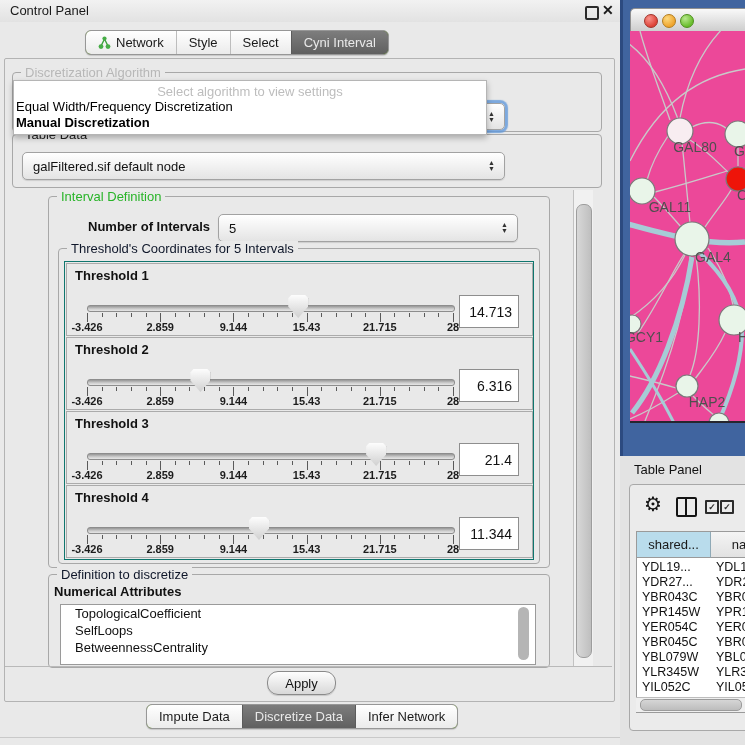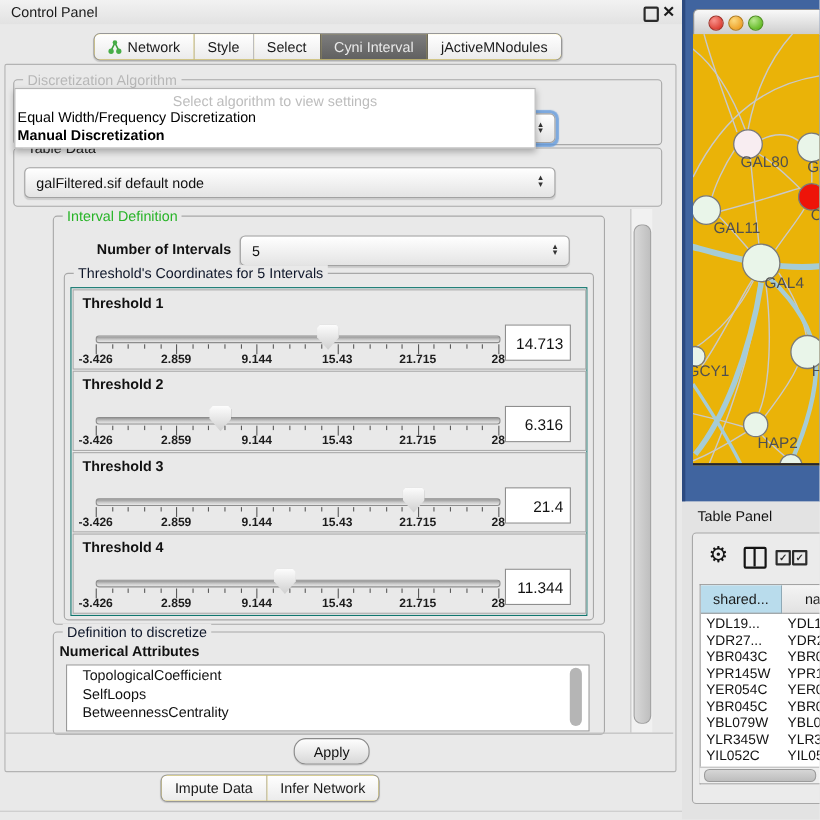--- a/index.html
+++ b/index.html
@@ -7,21 +7,21 @@
        font-family:"Liberation Sans",sans-serif;background:#e9e9e9;
        -webkit-font-smoothing:antialiased;}
   .abs{position:absolute;}
   
   .titlebar{left:0;top:0;width:620px;height:22px;background:linear-gradient(#f2f2f2,#e2e2e2);}
   .titlebar-text{left:10px;top:3px;font-size:13px;color:#1a1a1a;}
   .float-ico{left:585px;top:6px;width:10px;height:10px;border:2px solid #2b2b2b;border-radius:2px;}
   .close-ico{left:602px;top:2px;font-size:14px;font-weight:bold;color:#1a1a1a;}
   
   .segbar{display:flex;border:1px solid #979797;border-radius:6px;overflow:hidden;
-          background:#fde047;height:23px;box-shadow:0 1px 1px rgba(0,0,0,.15);}
+          background:#4d7c0f;height:23px;box-shadow:0 1px 1px rgba(0,0,0,.15);}
   .seg{font-size:13px;line-height:23px;padding:0 12px;color:#1a1a1a;white-space:nowrap;
        background:linear-gradient(#ffffff,#ebebeb);border-left:1px solid #bdbdbd;
        display:flex;align-items:center;gap:5px;}
   .seg:first-child{border-left:none;}
   .seg.sel{background:linear-gradient(#7d7d7d,#606060);color:#e9e9e9;border-left-color:#5c5c5c;}
   .seg.sel + .seg{border-left-color:#5c5c5c;}
   
   .content-panel{left:4px;top:58px;width:609px;height:642px;border:1px solid #b3b3b3;
                  border-radius:2px;background:#e9e9e9;}
   .group-box{border:1px solid #a8a8a8;border-radius:4px;}
@@ -72,21 +72,21 @@
              display:flex;align-items:center;justify-content:center;box-shadow:0 1px 1px rgba(0,0,0,.15);}
   .hline{height:1px;background:#b9b9b9;}
   
   .net-frame{left:620px;top:0;width:125px;height:456px;background:#40649f;border-left:3px solid #2c4a80;}
   .mac-titlebar{left:630px;top:8px;width:115px;height:23px;background:linear-gradient(#f9f9f9,#cccccc);
                 border:1px solid #909090;border-right:none;border-top-left-radius:5px;}
   .light{position:absolute;top:5px;width:12px;height:12px;border-radius:50%;}
   .light.red{left:13px;background:radial-gradient(circle at 35% 30%,#f9938c,#dd4338 70%);border:1px solid #a03229;}
   .light.yellow{left:31px;background:radial-gradient(circle at 35% 30%,#fcd97e,#efa42d 70%);border:1px solid #b27c1d;}
   .light.green{left:49px;background:radial-gradient(circle at 35% 30%,#b8e88e,#68bd2c 70%);border:1px solid #4e8f1e;}
-  .net-canvas{left:630px;top:31px;width:115px;height:390px;background:#eab308;overflow:hidden;
+  .net-canvas{left:630px;top:31px;width:115px;height:390px;background:#ec4899;overflow:hidden;
               border-bottom:2px solid #26262e;}
   
   .tp-area{left:620px;top:456px;width:125px;height:289px;background:#e3e3e3;}
   .tp-title{left:634px;top:462px;font-size:13px;color:#111;}
   .tp-inner{left:629px;top:484px;width:116px;height:245px;background:#ebebeb;border:1px solid #a8a8a8;
             border-top-left-radius:4px;border-bottom-left-radius:4px;}
   .gear{left:644px;top:492px;font-size:20px;color:#141414;}
   .split-ico{left:676px;top:497px;width:17px;height:16px;border:2px solid #141414;border-radius:2px;}
   .split-ico:before{content:"";position:absolute;left:7px;top:0;width:2px;height:16px;background:#141414;}
   .cb{position:absolute;width:10px;height:10px;border:2px solid #2c2c2c;border-radius:1px;
@@ -127,23 +127,20 @@
     <span>Network</span>
   </div>
   <div class="seg">
       <span>Style</span>
     </div>
   <div class="seg">
       <span>Select</span>
     </div>
   <div class="seg sel">
       <span>Cyni Interval</span>
-    </div>
-  <div class="seg">
-      <span>jActiveMNodules</span>
     </div>
 </div>
 
 <div class="abs content-panel"></div>
 
 <div class="abs group-box" style="left:12px;top:72px;width:588px;height:58px;">
   <div class="group-title gt-gray">Discretization Algorithm</div>
 </div>
 <div class="abs combo focused" style="left:22px;top:103px;width:471px;height:25px;">
   <span class="stepper">▲<br>▼</span>
@@ -362,20 +359,23 @@
     <div class="attr-item">BetweennessCentrality</div>
   </div>
 <div class="abs attr-vthumb"></div>
 
 <div class="abs hline" style="left:5px;top:666px;width:607px;"></div>
 <div class="abs apply-btn">Apply</div>
 
 <div class="abs segbar" style="left:146px;top:704px;">
   <div class="seg">
       <span>Impute Data</span>
+    </div>
+  <div class="seg sel">
+      <span>Discretize Data</span>
     </div>
   <div class="seg">
       <span>Infer Network</span>
     </div>
 </div>
 <div class="abs bottom-strip"></div>
 
 <div class="abs net-frame"></div>
 <div class="abs mac-titlebar">
   <div class="light red"></div>

